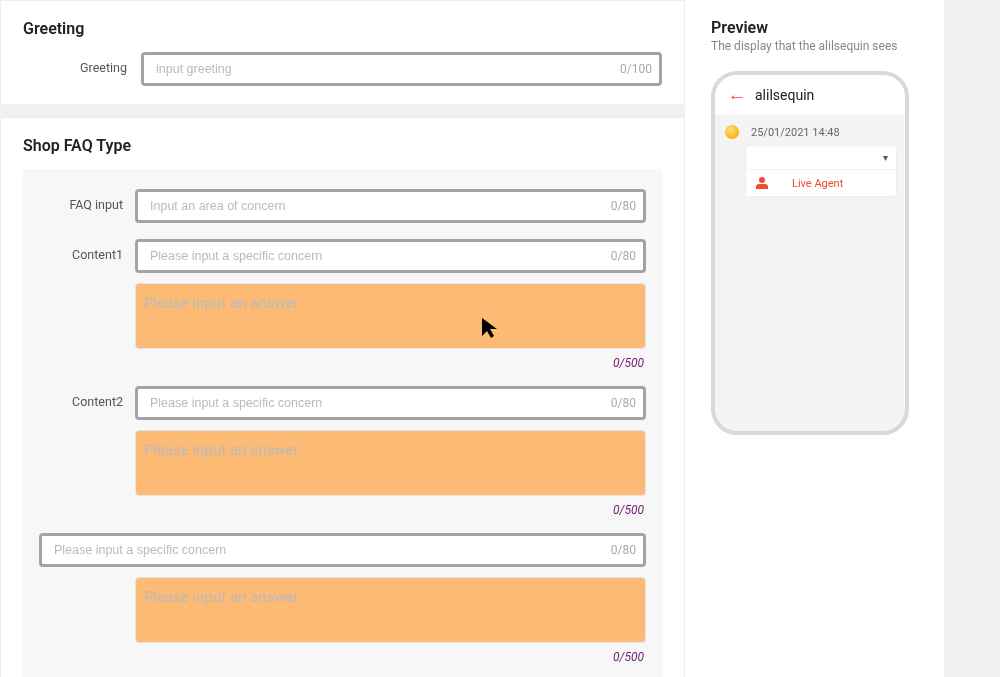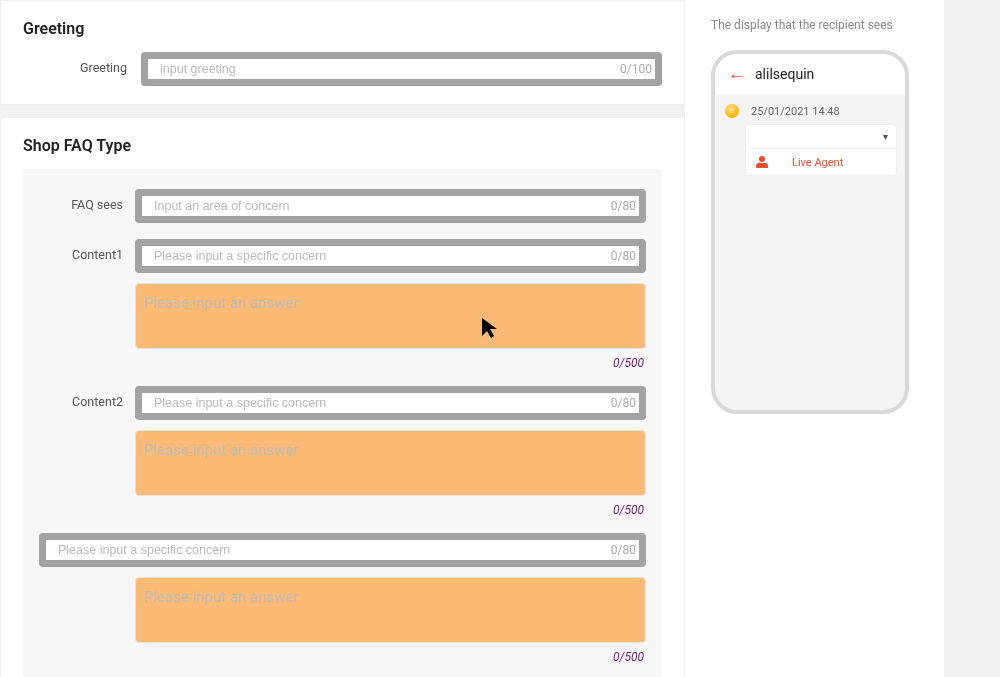--- a/index.html
+++ b/index.html
@@ -52,21 +52,21 @@
     padding-right: 14px;
     color: #555;
     font-size: 12.5px;
   }
   .row-ctrl {
     flex: 1;
     position: relative;
   }
   .inp {
     width: 100%;
-    border: 7px solid #a3a3a3;
+    border: 3px solid #a3a3a3;
     border-radius: 4px;
     height: 34px;
     padding: 0 56px 0 12px;
     font-size: 12.5px;
     color: #333;
     background: #fff;
   }
   .inp::placeholder { color: #bababa; }
   .counter {
     position: absolute;
@@ -247,21 +247,21 @@
         </div>
       </div>
     </div>
 
     <div class="card" style="padding-bottom:0;">
       <div class="card-head">Shop FAQ Type</div>
 
       <div class="faq-body">
 
         <div class="faq-row">
-          <div class="faq-label">FAQ sees</div>
+          <div class="faq-label">FAQ input</div>
           <div class="faq-ctrl">
             <input class="inp" type="text" placeholder="Input an area of concern" style="">
             <span class="counter">0/80</span>
           </div>
         </div>
 
         <div class="section-gap"></div>
 
         <div class="faq-row">
           <div class="faq-label">Content1</div>
@@ -306,21 +306,22 @@
             <div class="counter-below">0/500</div>
           </div>
         </div>
 
       </div>
 
     </div>
   </div>
 
   <div class="side-col">
-    <div class="preview-sub">The display that the recipient sees</div>
+    <div class="preview-title">Preview</div>
+    <div class="preview-sub">The display that the alilsequin sees</div>
 
     <div class="phone">
       <div class="phone-head">
         <span class="back-arrow">←</span>
         <span class="shopname">alilsequin</span>
       </div>
       <div class="phone-body">
         <div class="ts-row">
           <span class="bulb"></span>
           <span>25/01/2021 14:48</span>

